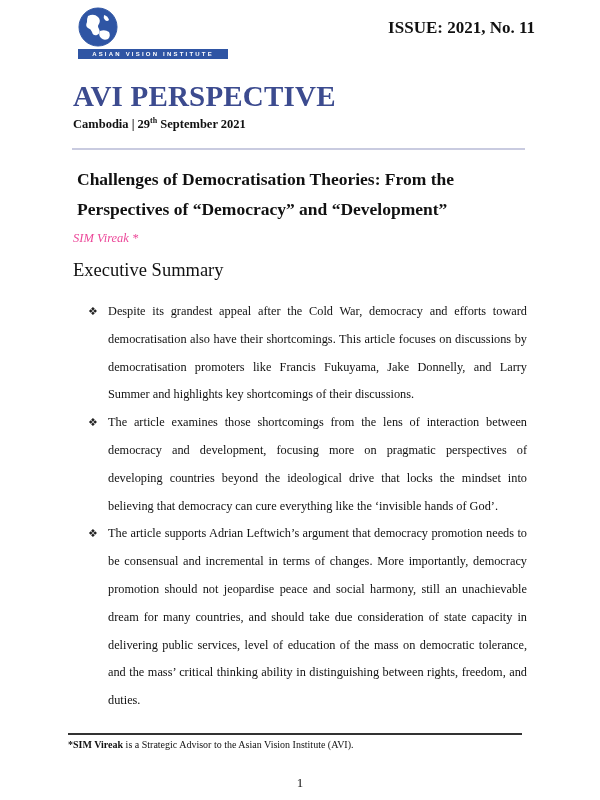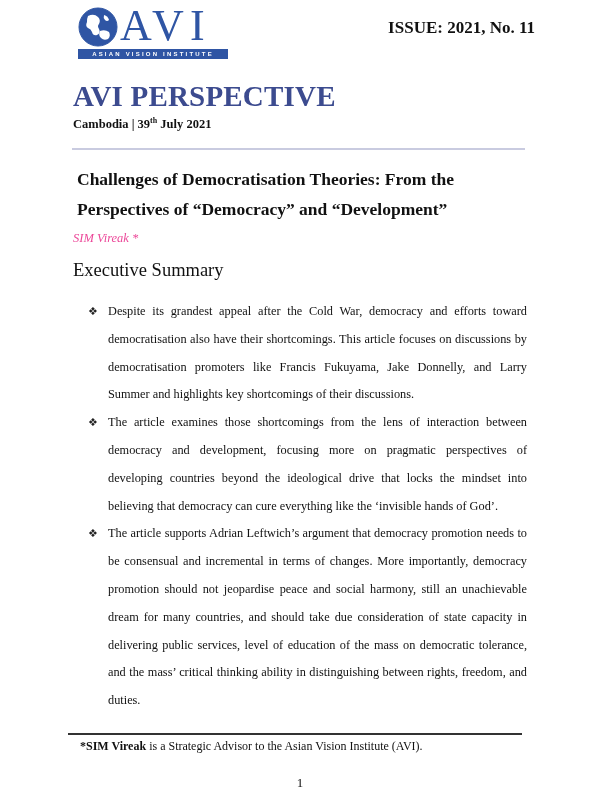--- a/index.html
+++ b/index.html
@@ -36,43 +36,42 @@
   .section { position:absolute; left:73px; top:260px; font-size:18.5px; font-weight:normal; margin:0; }
   .bullets { position:absolute; left:88px; top:298px; width:439px; margin:0; padding:0; list-style:none; }
   .bullets li {
     position:relative; padding-left:20px; font-size:12.3px; line-height:27.8px;
     text-align:justify; margin-bottom:0;
   }
   .bullet-icon {
     position:absolute; left:0; top:0; font-size:11px; line-height:27.8px; color:#222;
   }
   .fn-rule { position:absolute; left:68px; top:733px; width:454px; height:1.5px; background:#333; }
-  .footnote { position:absolute; left:80px; top:739px; font-size:12px; }
+  .footnote { position:absolute; left:68px; top:739px; font-size:10px; }
   .page-num { position:absolute; left:0; width:600px; top:775px; text-align:center; font-size:13px; }
 </style>
 </head>
 <body>
 
 <div class="logo">
   <svg class="globe" viewBox="0 0 40 40">
     <circle cx="20" cy="20" r="19" fill="#2f55a4"></circle>
     <path d="M10 9 q6 -3 10 1 q3 3 1 7 q-2 2 0 5 q2 4 -2 6 q-4 1 -5 -3 q-1 -3 -4 -4 q-3 -2 -1 -6 q0 -4 1 -6z" fill="#ffffff"></path>
     <path d="M22 24 q5 -2 9 1 q2 4 -1 7 q-4 2 -7 -1 q-3 -3 -1 -7z" fill="#ffffff"></path>
     <path d="M26 8 q4 1 5 5 q-2 2 -4 0 q-2 -2 -1 -5z" fill="#ffffff"></path>
     <circle cx="20" cy="20" r="19" fill="none" stroke="#2f55a4" stroke-width="1"></circle>
   </svg>
-  <div class="logo-text">AVI</div>
   <div class="logo-band">ASIAN VISION INSTITUTE</div>
 </div>
 
 <div class="issue">ISSUE: 2021, No. 11</div>
 
 <h1 class="title">AVI PERSPECTIVE</h1>
 
-<div class="dateline"><span>Cambodia | 39</span><sup>th</sup><span> July 2021</span></div>
+<div class="dateline"><span>Cambodia | 29</span><sup>th</sup><span> September 2021</span></div>
 
 <div class="rule"></div>
 
 <h2 class="article-title">Challenges of Democratisation Theories: From the Perspectives of “Democracy” and “Development”</h2>
 
 <div class="author">SIM Vireak *</div>
 
 <h3 class="section">Executive Summary</h3>
 
 <ul class="bullets">

